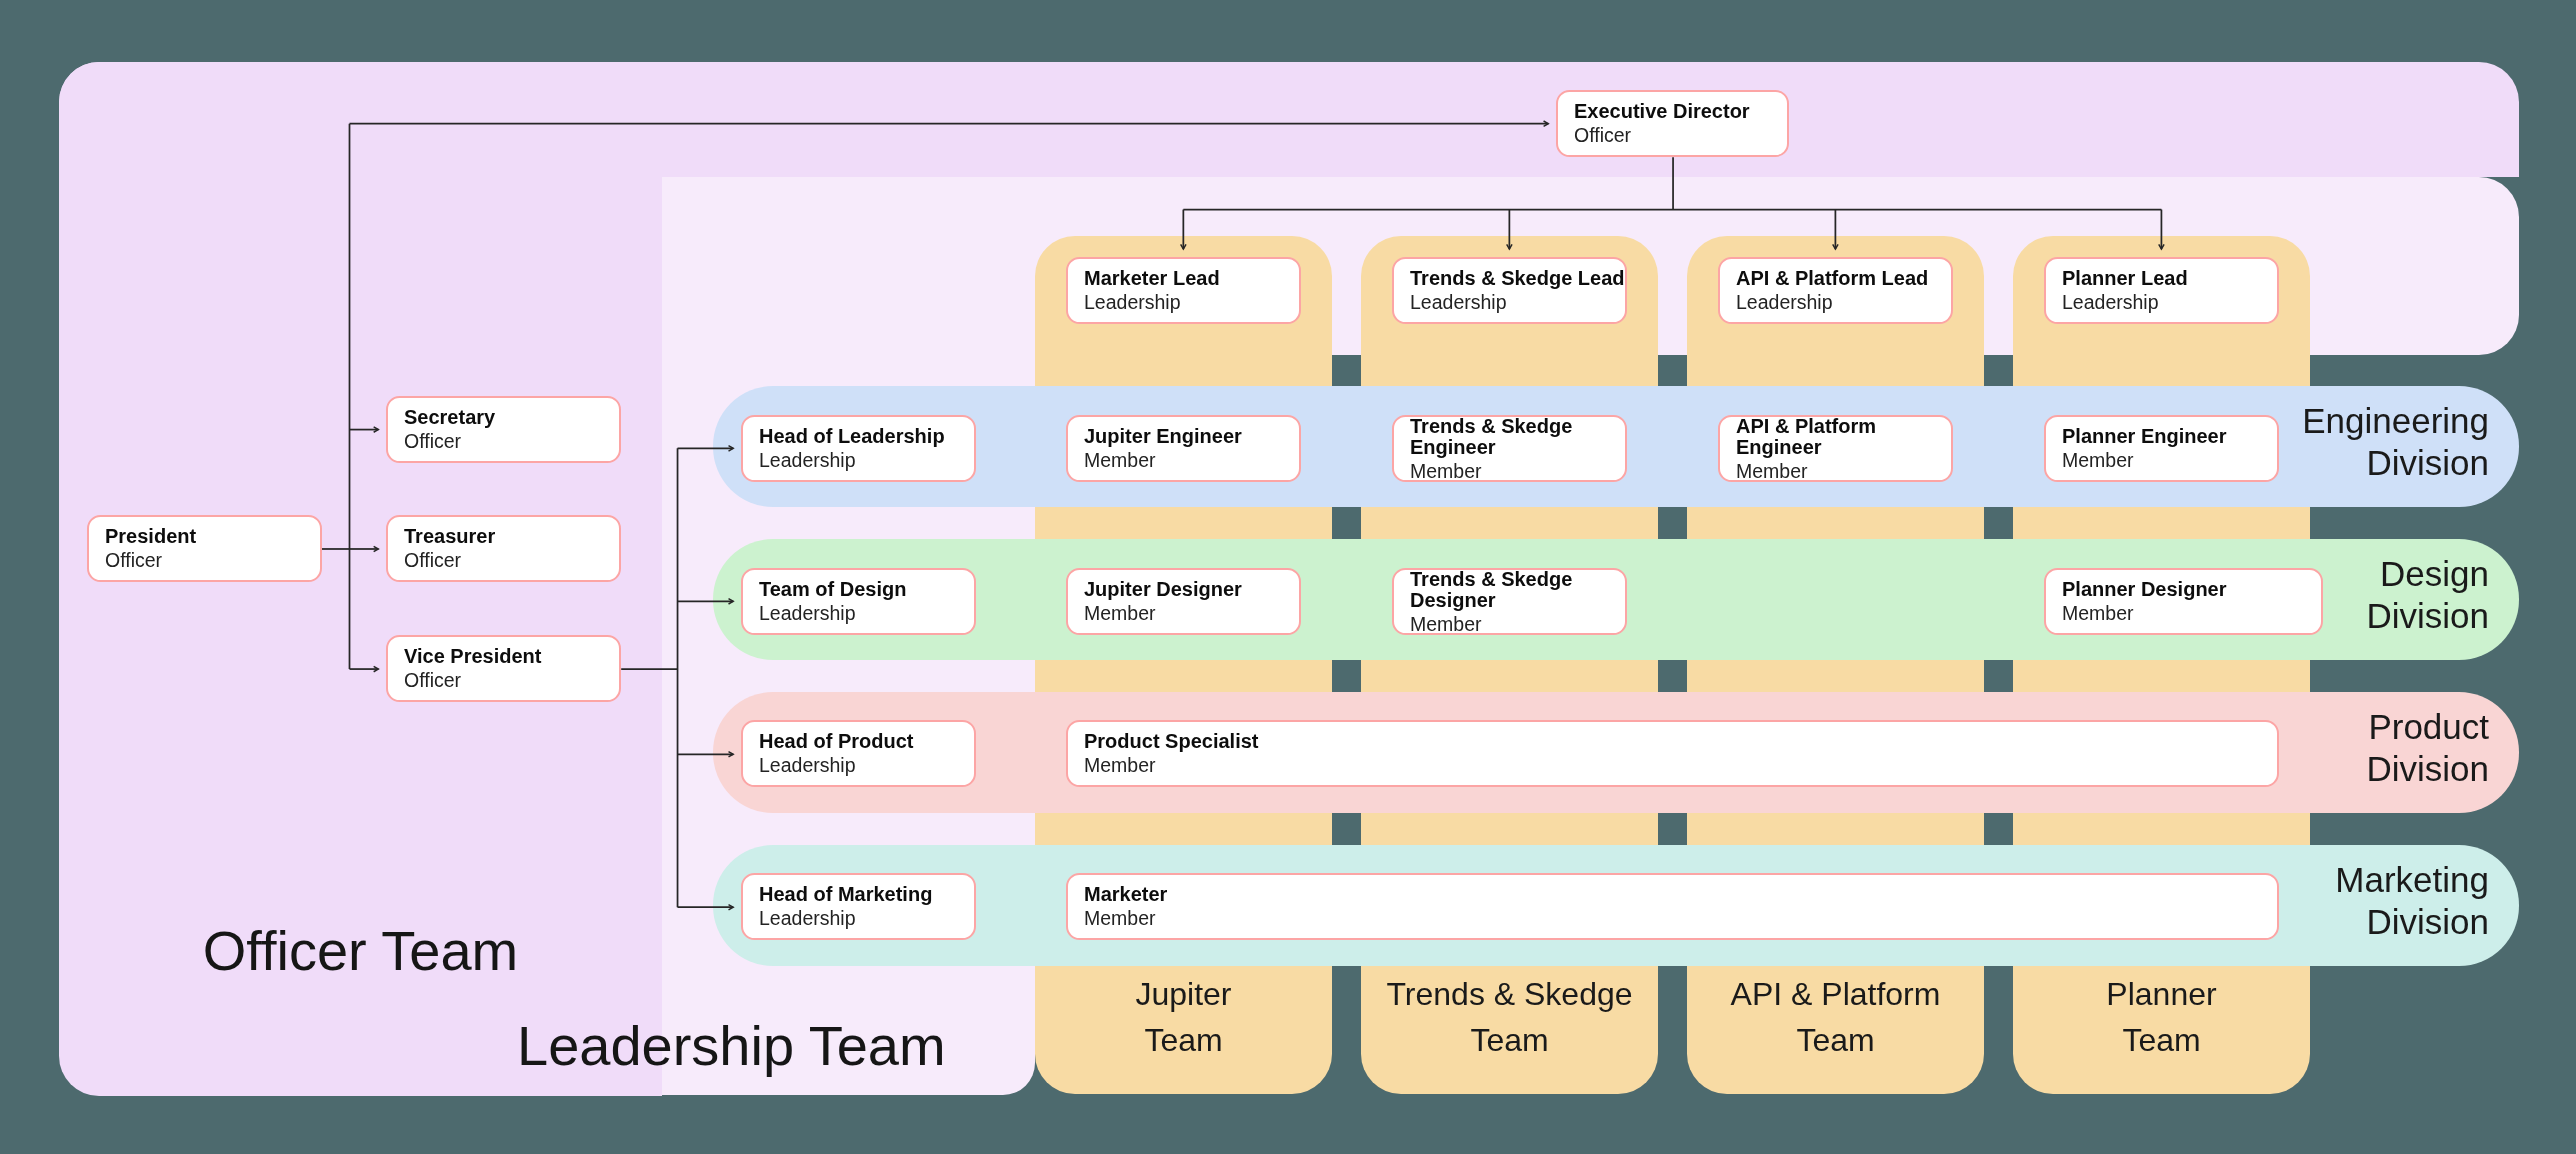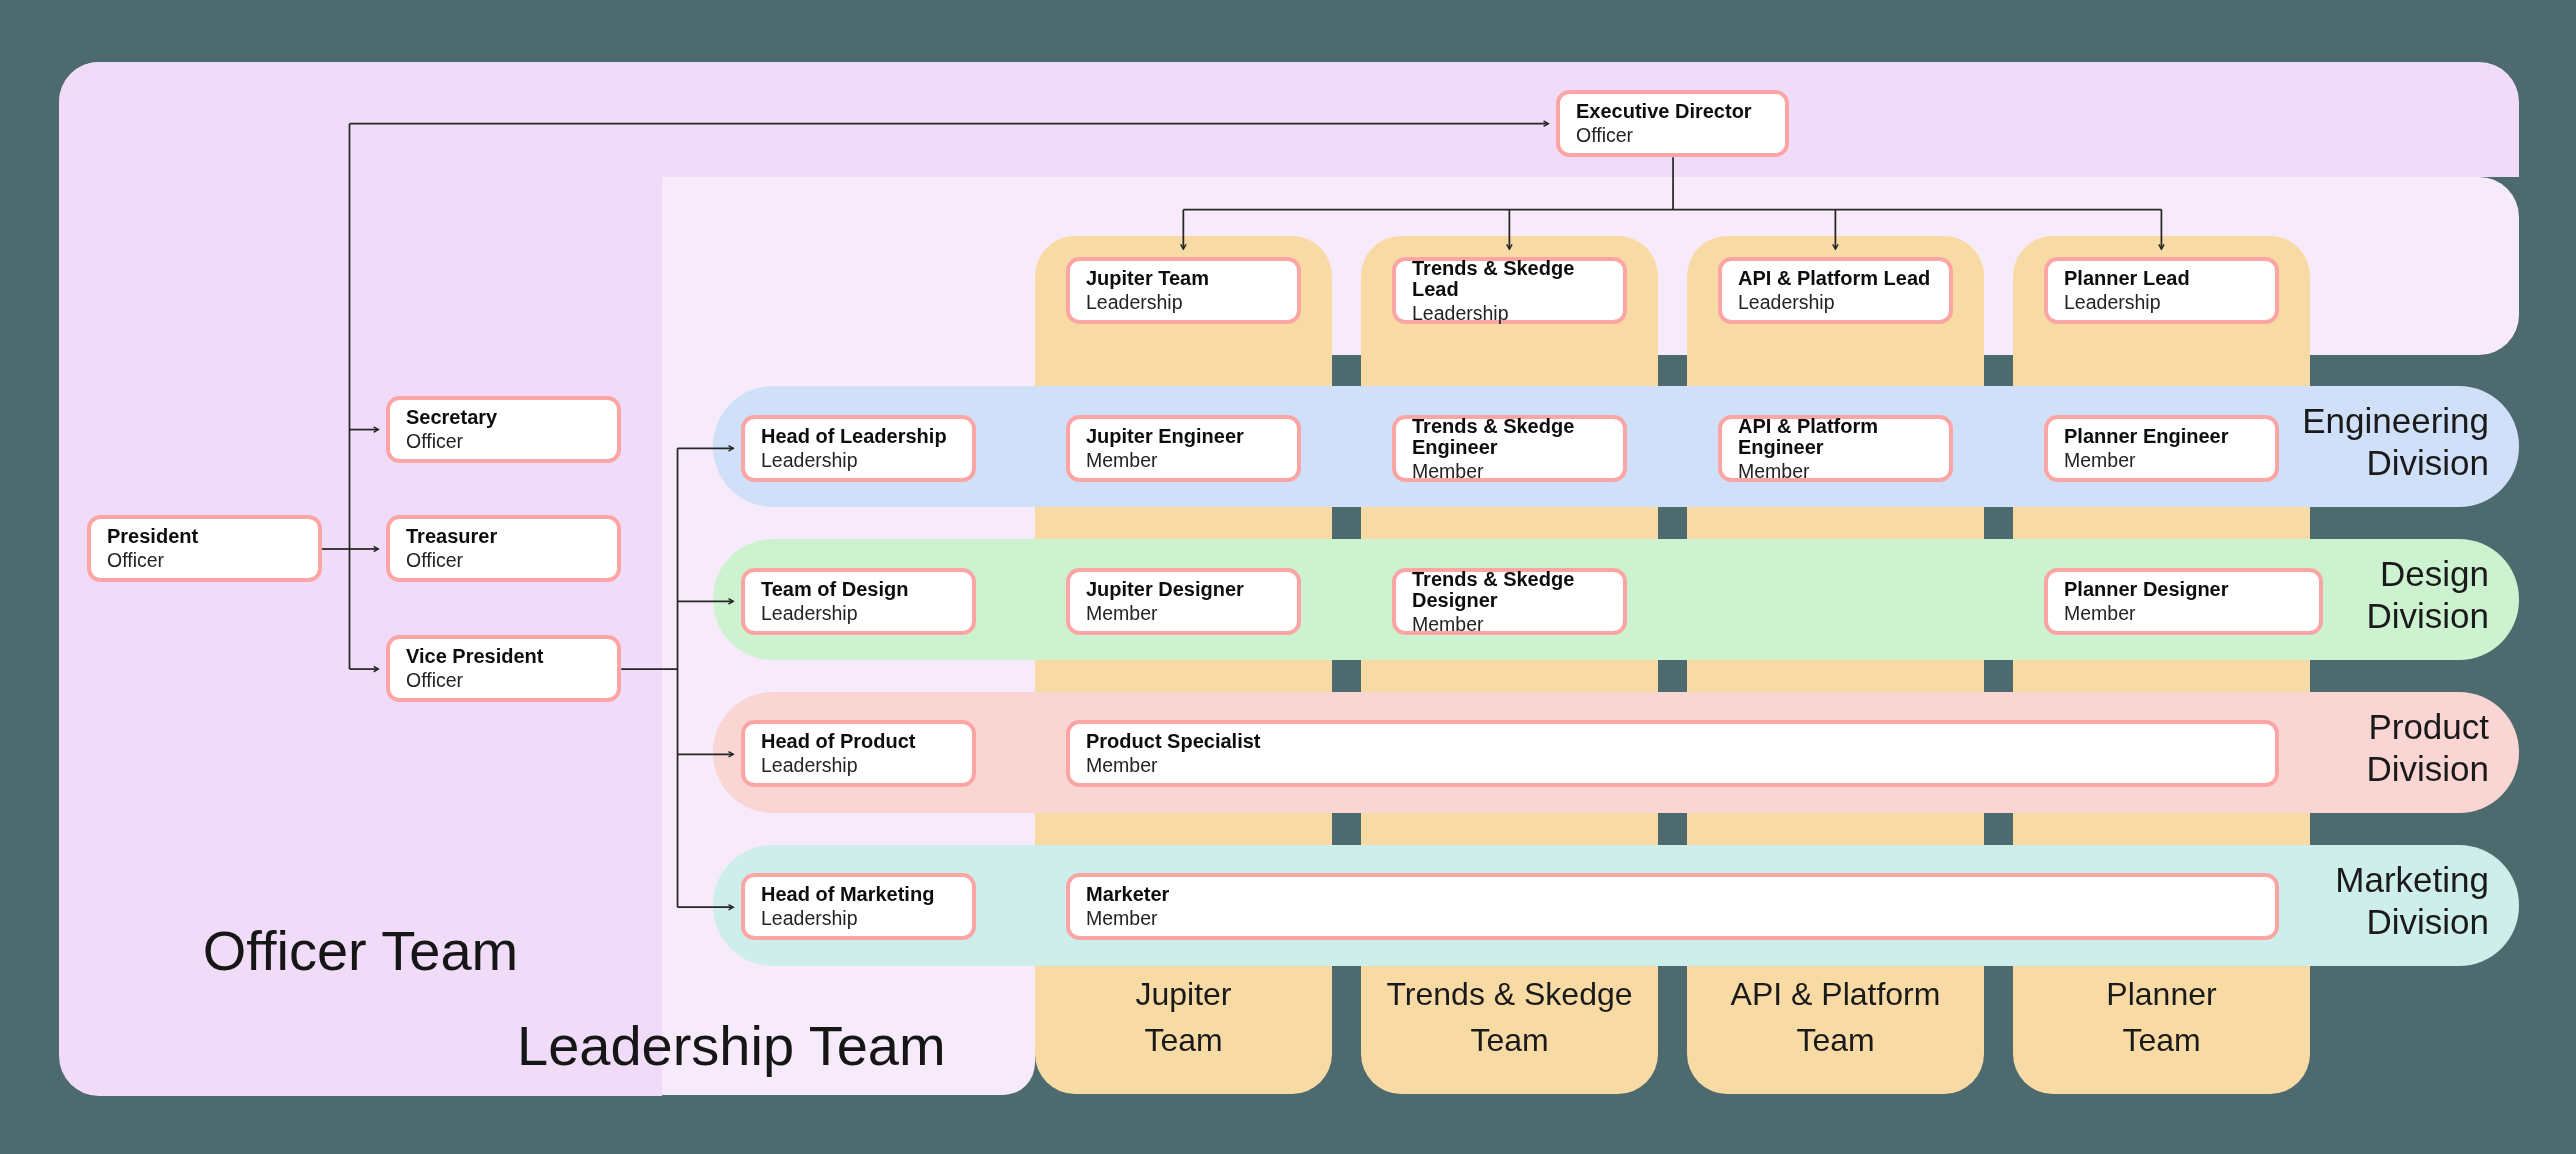--- a/index.html
+++ b/index.html
@@ -17,21 +17,21 @@
   
   .team-col{top:236px;width:297px;height:858px;background:var(--column,#f8dba4);border-radius:40px;}
   
   .band{left:713px;width:1806px;height:121px;border-radius:60px;}
   .band-eng{top:386px;background:var(--engineering,#cfe0f8);}
   .band-design{top:539px;background:var(--design,#ccf2cf);}
   .band-product{top:692px;background:var(--product,#f9d5d4);}
   .band-marketing{top:845px;background:var(--marketing,#cdeeea);}
   
   .node{
-    height:67px;background:#ffffff;border:4px solid #fca5a5;border-radius:13.4px;
+    height:67px;background:#ffffff;border:2px solid #fca5a5;border-radius:13.4px;
     box-sizing:border-box;display:flex;flex-direction:column;justify-content:center;
     padding-left:16px;gap:3.4px;z-index:6;
   }
   .node-title{font-size:20px;font-weight:700;color:#0d0d0d;line-height:1.05;}
   .node-sub{font-size:19.5px;font-weight:400;color:#232323;line-height:1.05;}
   
   .big-label{font-size:56px;color:#161616;z-index:7;white-space:nowrap;}
   .team-label{top:971px;width:297px;text-align:center;font-size:32px;line-height:46px;color:#1a1a1a;z-index:7;}
   .division-label{text-align:right;font-size:35px;line-height:42px;color:#1a1a1a;z-index:7;right:87px;margin-left:36px;}
   svg.connectors{left:0;top:0;z-index:5;}
@@ -98,21 +98,21 @@
 <div class="abs node" style="left:386px;top:515px;width:235px">
   <div class="node-title">Treasurer</div>
   <div class="node-sub">Officer</div>
 </div>
 <div class="abs node" style="left:386px;top:635px;width:235px">
   <div class="node-title">Vice President</div>
   <div class="node-sub">Officer</div>
 </div>
 
 <div class="abs node" style="left:1066px;top:257px;width:235px">
-  <div class="node-title">Jupiter Team</div>
+  <div class="node-title">Marketer Lead</div>
   <div class="node-sub">Leadership</div>
 </div>
 <div class="abs node" style="left:1392px;top:257px;width:235px">
   <div class="node-title">Trends &amp; Skedge Lead</div>
   <div class="node-sub">Leadership</div>
 </div>
 <div class="abs node" style="left:1718px;top:257px;width:235px">
   <div class="node-title">API &amp; Platform Lead</div>
   <div class="node-sub">Leadership</div>
 </div>

